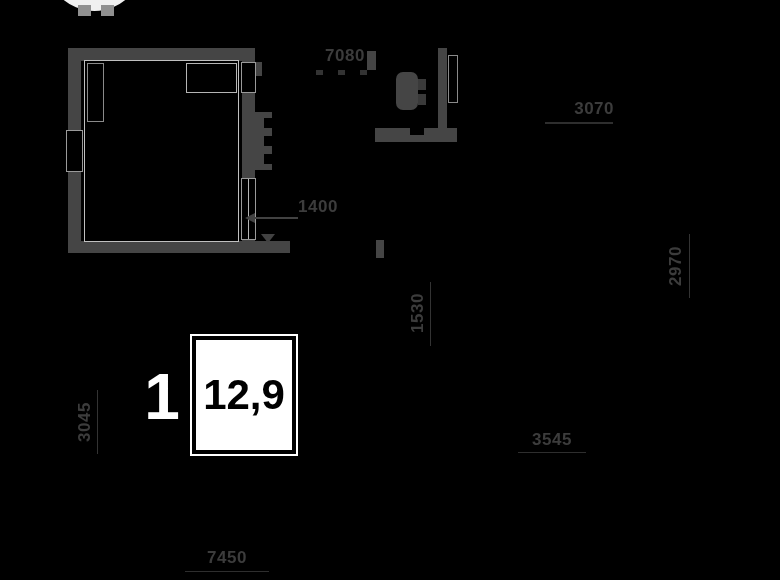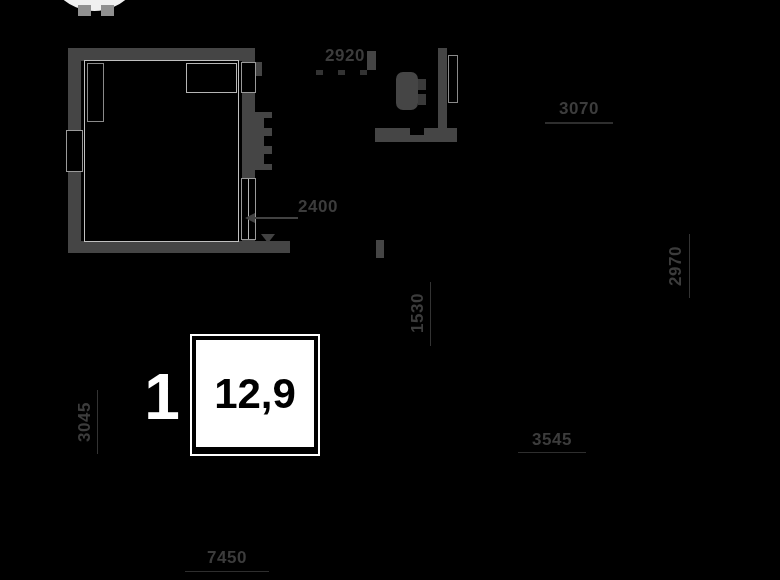--- a/index.html
+++ b/index.html
@@ -48,21 +48,21 @@
   .h-wall{left:375px; top:128px; width:82px; height:14px;}
   .h-wall .gap{position:absolute; left:35px; top:0; width:14px; height:7px; background:#000;}
   .stub-bottom{left:376px; top:240px; width:8px; height:18px;}
 
   
   .dim{color:var(--dim); font-size:17px; font-weight:700; letter-spacing:0.5px;
     text-align:center; white-space:nowrap;}
   .dim-top{left:310px; top:46px; width:70px;}
   .tick{width:7px; height:5px; background:#333; top:70px;}
   .tick.k1{left:316px;} .tick.k2{left:338px;} .tick.k3{left:360px;}
-  .dim-top-right{left:544px; top:99px; width:70px;}
+  .dim-top-right{left:544px; top:99px; width:70px;text-align:right;}
   .line{background:#2e2e2e;}
   .l-top-right{left:545px; top:122px; width:68px; height:2px;}
   .dim-entry{left:288px; top:197px; width:60px;}
   .l-entry{left:254px; top:217px; width:44px; height:2px; background:#424242;}
   .arrow-left{left:245px; top:213px; width:0; height:0;
     border-top:5px solid transparent; border-bottom:5px solid transparent;
     border-right:10px solid #424242;}
   .arrow-down{left:261px; top:234px; width:0; height:0;
     border-left:7px solid transparent; border-right:7px solid transparent;
     border-top:9px solid #424242;}
@@ -74,23 +74,23 @@
   .dim-left-vert{left:85px; top:422px;}
   .l-left-vert{left:97px; top:390px; width:1px; height:64px; background:#333;}
   .dim-lower-mid{left:516px; top:430px; width:72px;text-align:center;}
   .l-lower-mid{left:518px; top:452px; width:68px; height:1px;}
   .dim-bottom{left:188px; top:548px; width:78px;}
   .l-bottom{left:185px; top:571px; width:84px; height:1px;}
 
   
   .apt-number{left:138px; top:366px; width:48px; height:64px; color:#fff;
     font-size:64px; font-weight:700; line-height:62px; text-align:center;}
-  .area-box{left:192px; top:336px; width:126px; height:118px;
+  .area-box{left:192px; top:336px; width:104px; height:118px;
     background:var(--label-bg); border:4px solid var(--label-fg); outline:2px solid #fff;
-    display:flex; flex-direction:column;}
+    display:flex; flex-direction:row;}
   .area-cell{flex:1; display:flex; align-items:center; justify-content:center;
     color:var(--label-fg); font-size:42px; font-weight:700; line-height:1;}
   .area-divider{height:3px; background:var(--label-fg); flex:0 0 auto;}
 </style>
 </head>
 <body>
 
 <div id="plan">
 
   <div class="el logo-circle"></div>
@@ -120,29 +120,29 @@
   <div class="el wall v-wall"></div>
   <div class="el door-leaf-bath"></div>
   <div class="el toilet"></div>
   <div class="el t-mark t-m1"></div>
   <div class="el t-mark t-m2"></div>
   <div class="el wall h-wall">
       <div class="gap"></div>
     </div>
   <div class="el wall stub-bottom"></div>
 
-  <div class="el dim dim-top">2920</div>
+  <div class="el dim dim-top">7080</div>
   <div class="el tick k1"></div>
   <div class="el tick k2"></div>
   <div class="el tick k3"></div>
 
   <div class="el dim dim-top-right">3070</div>
   <div class="el line l-top-right"></div>
 
-  <div class="el dim dim-entry">2400</div>
+  <div class="el dim dim-entry">1400</div>
   <div class="el l-entry"></div>
   <div class="el arrow-left"></div>
   <div class="el arrow-down"></div>
 
   <div class="el dim vdim dim-mid-vert">1530</div>
   <div class="el l-mid-vert"></div>
 
   <div class="el dim vdim dim-right-vert">2970</div>
   <div class="el l-right-vert"></div>
 

